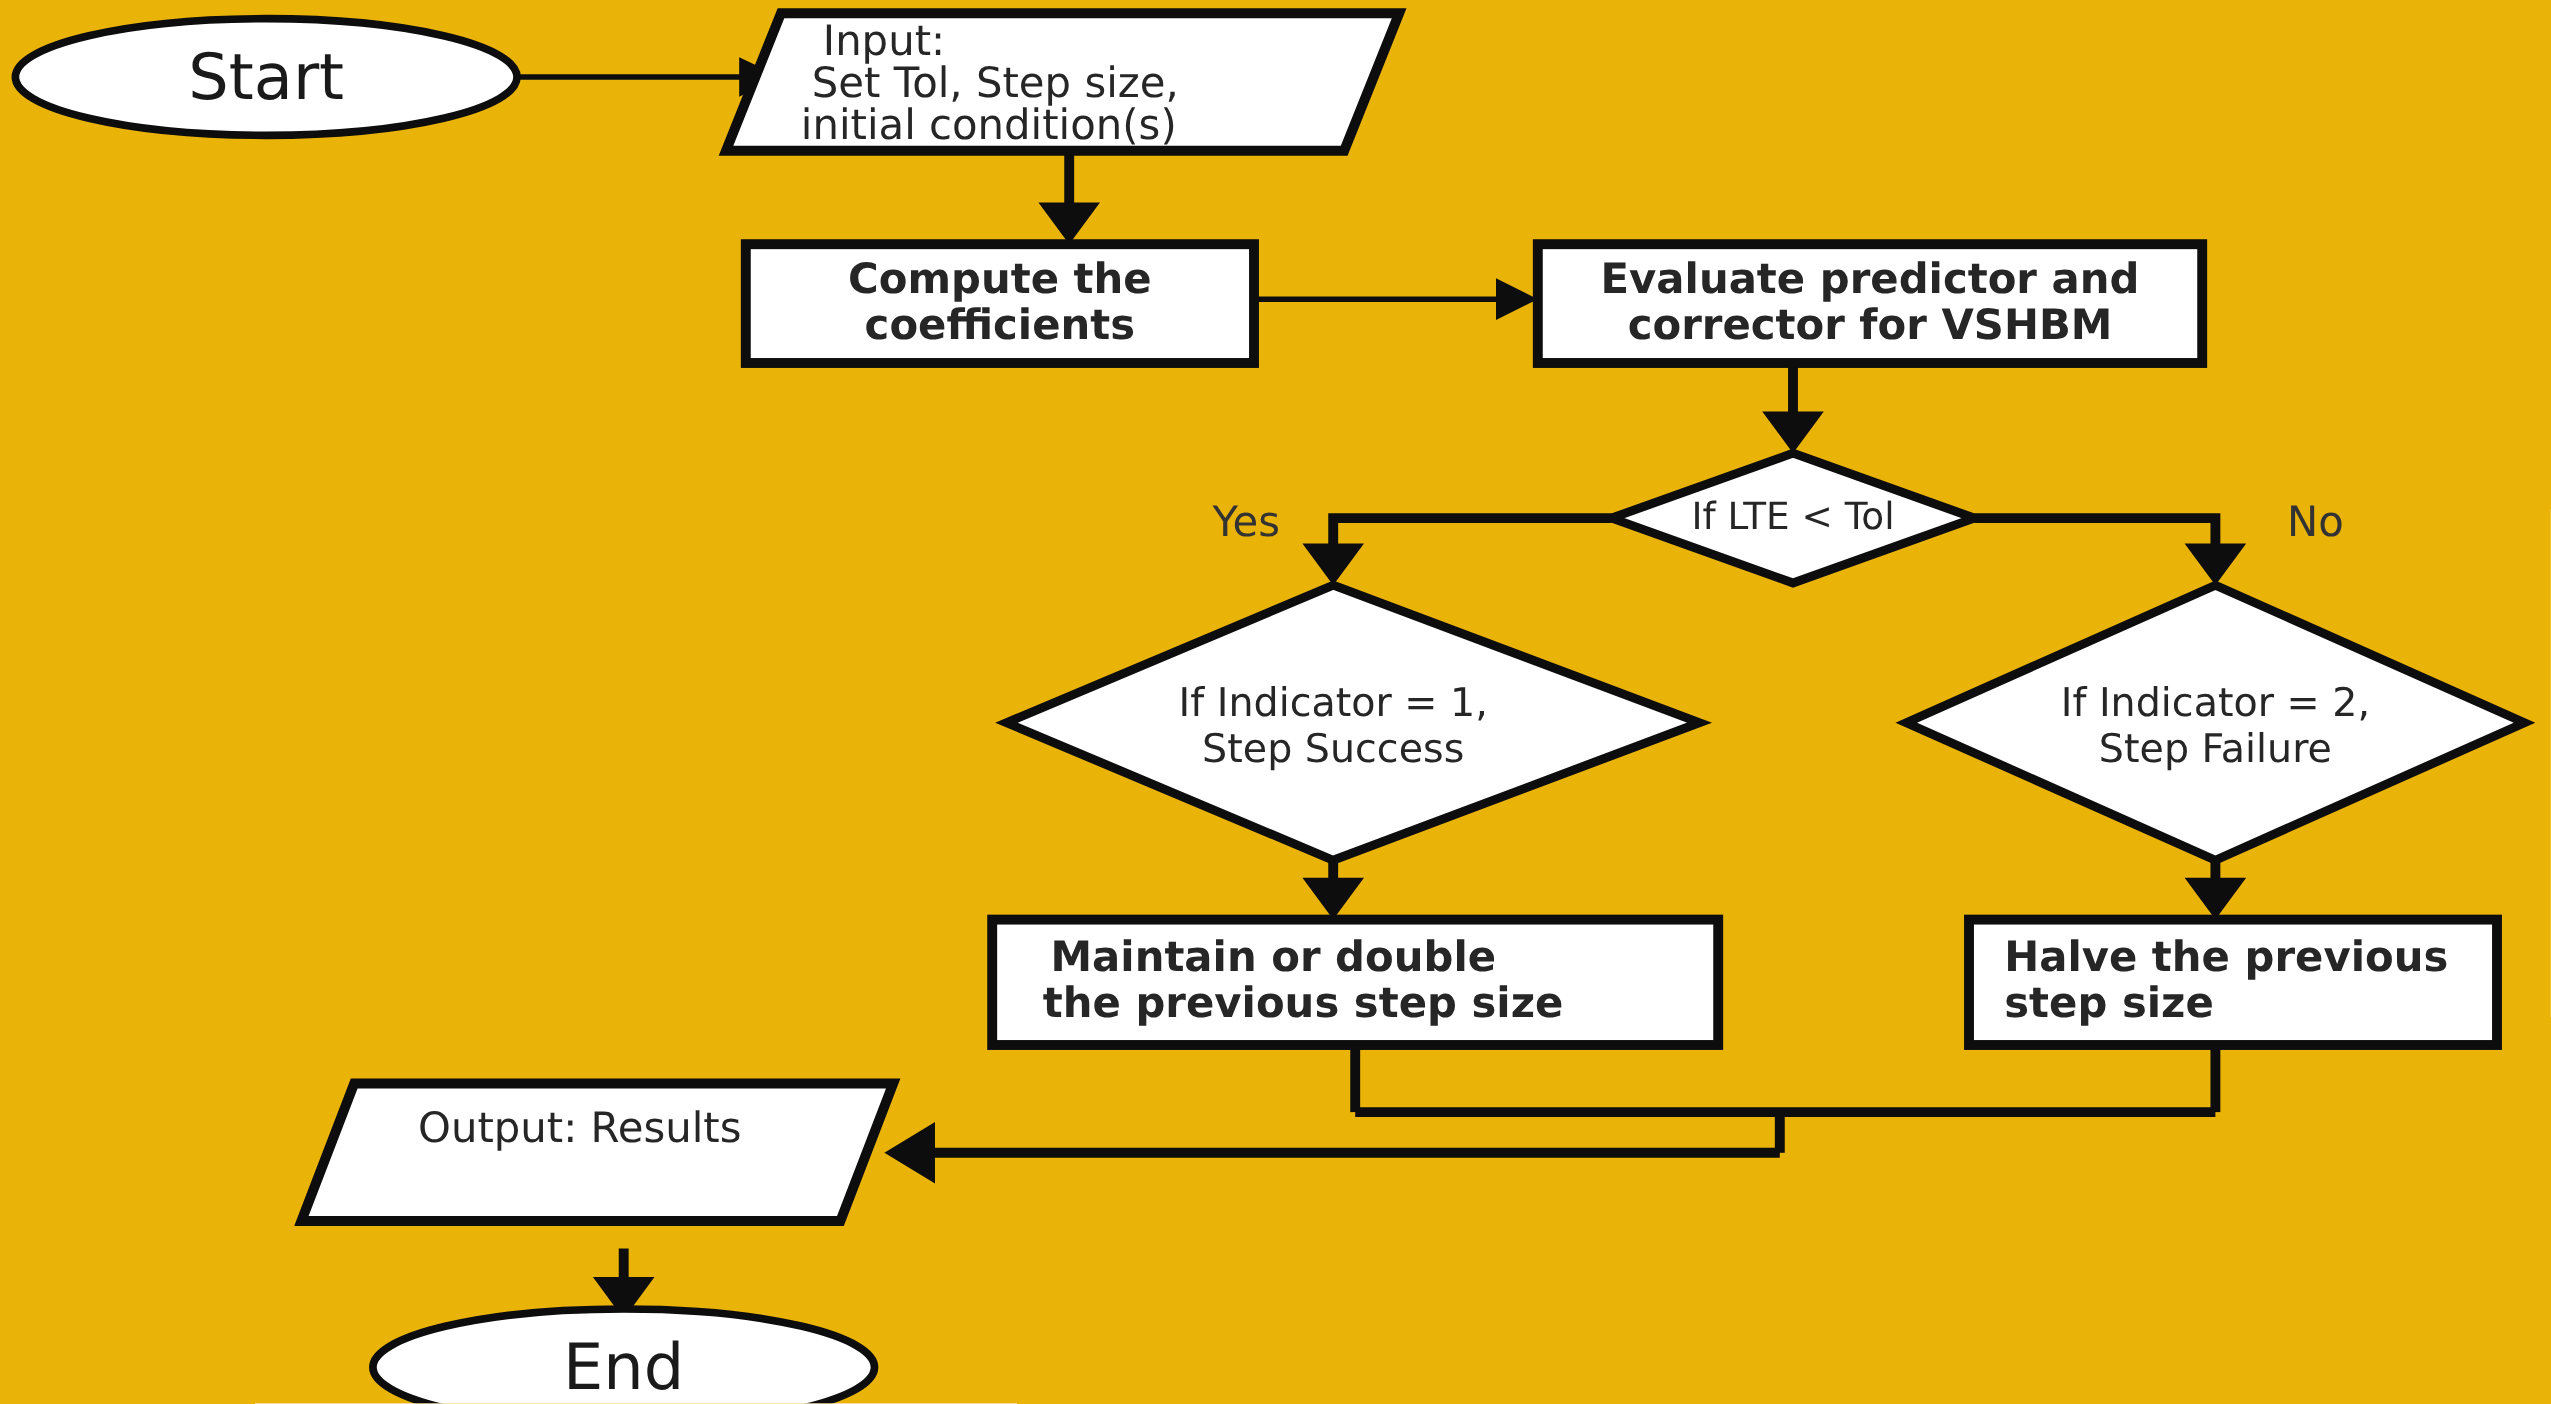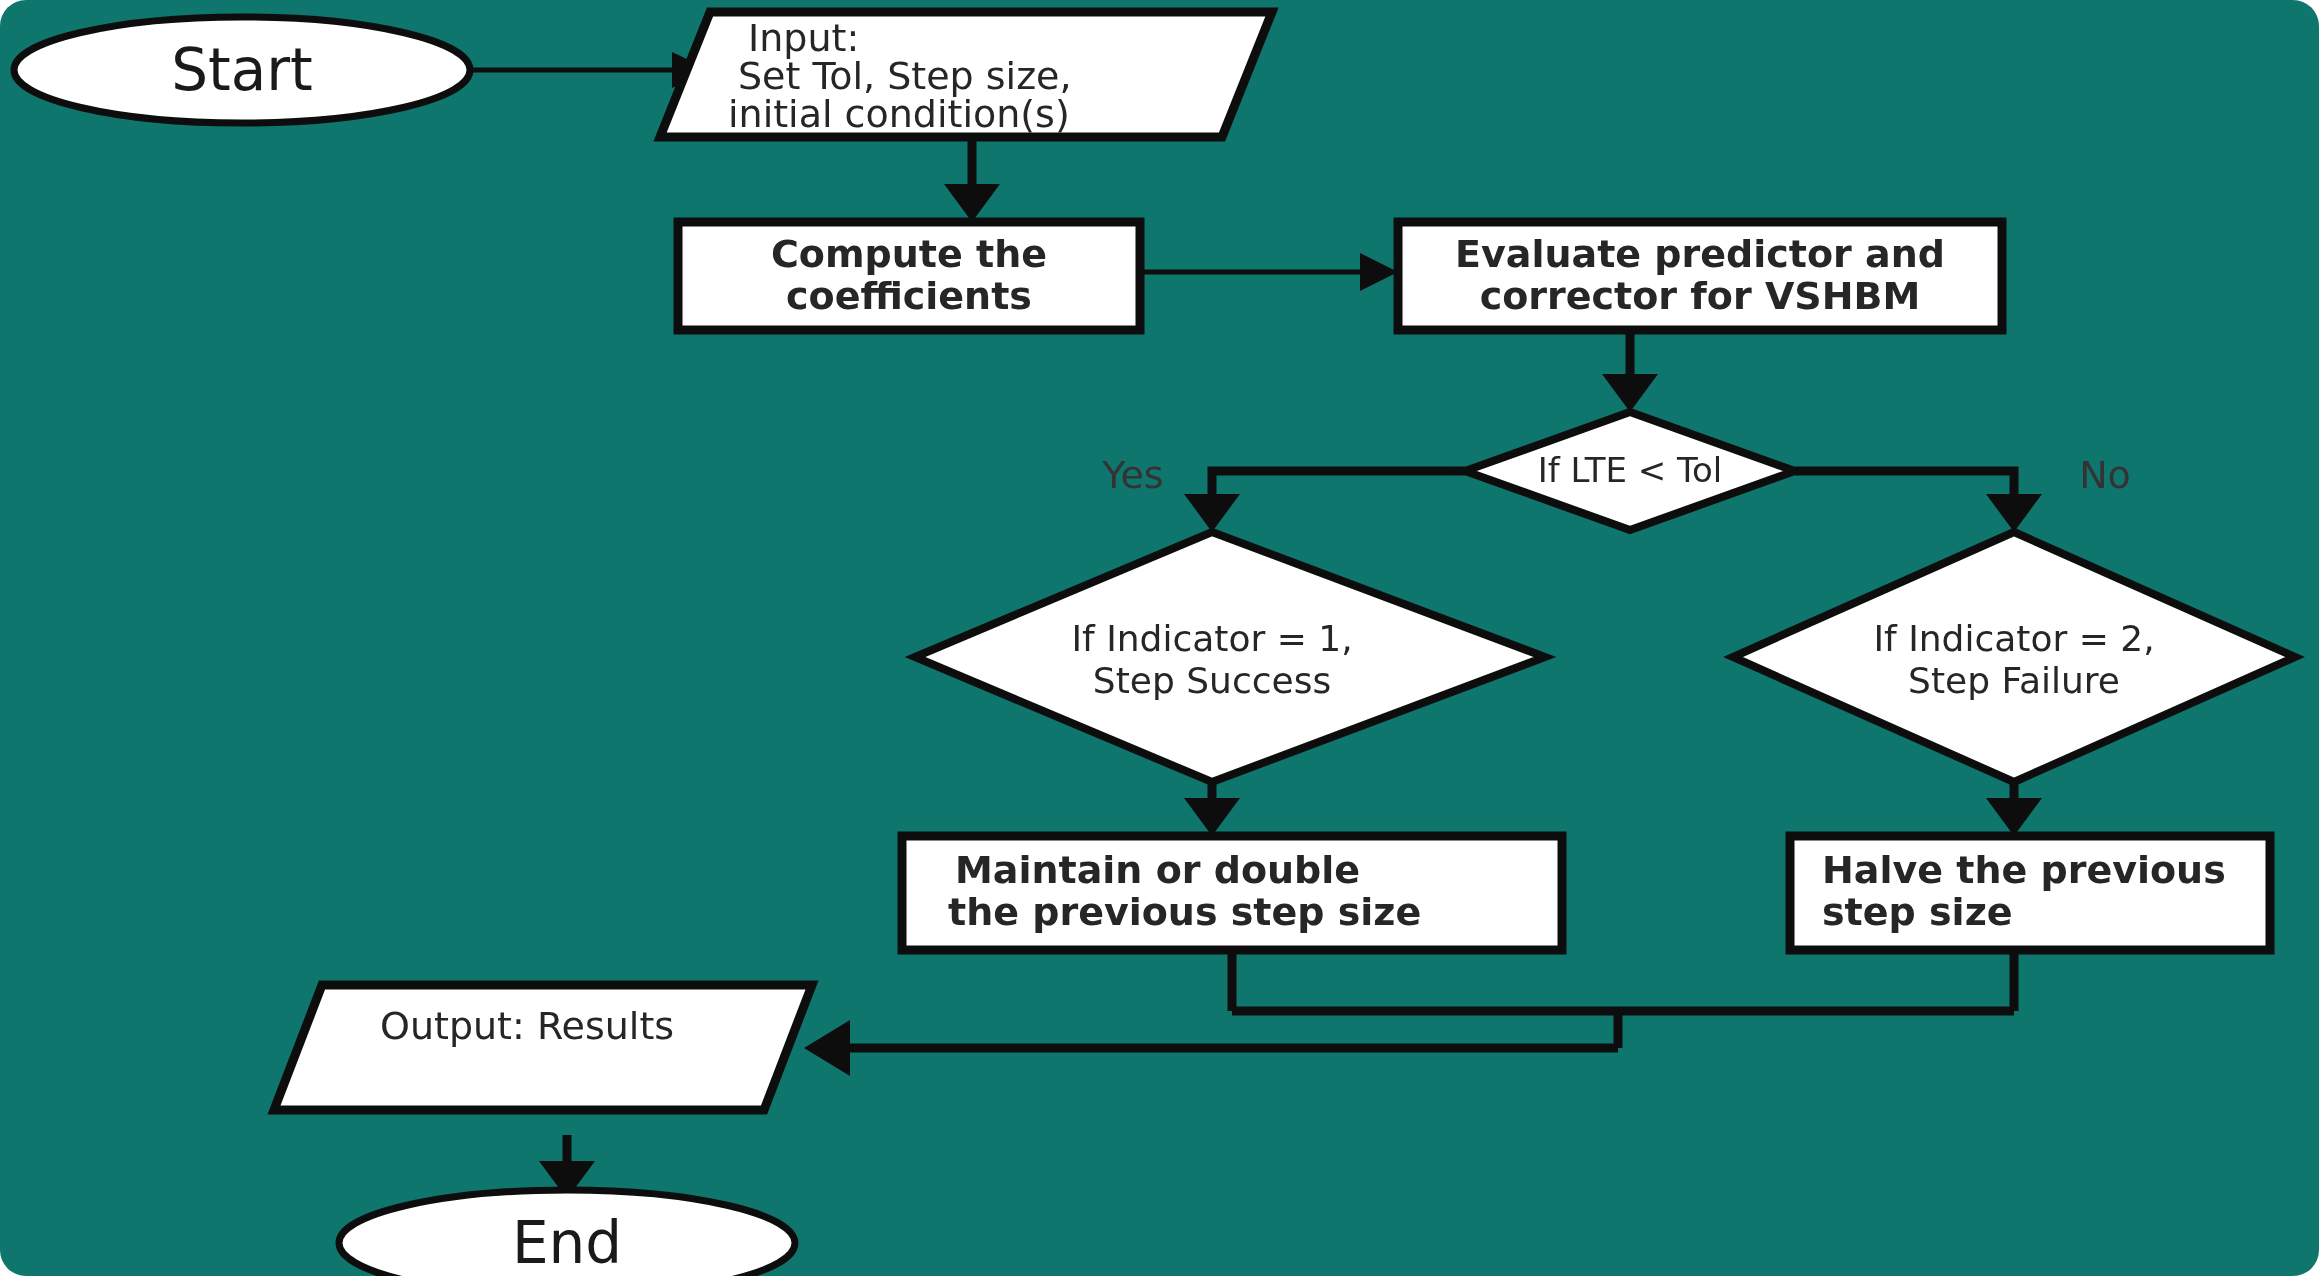--- a/index.html
+++ b/index.html
@@ -10,22 +10,21 @@
   body {
     width: 2319px;
     height: 1276px;
     font-family: "DejaVu Sans", sans-serif;
     overflow: hidden;
   }
   #flowchart-root {
     position: relative;
     width: 2319px;
     height: 1276px;
-    background: #0f766e;
-    border-radius: 26px;
+    background: #eab308;
   }
   svg.flow {
     display: block;
     width: 2319px;
     height: 1276px;
   }
   .shape-outline {
     fill: #ffffff;
     stroke: #0d0d0d;
   }

